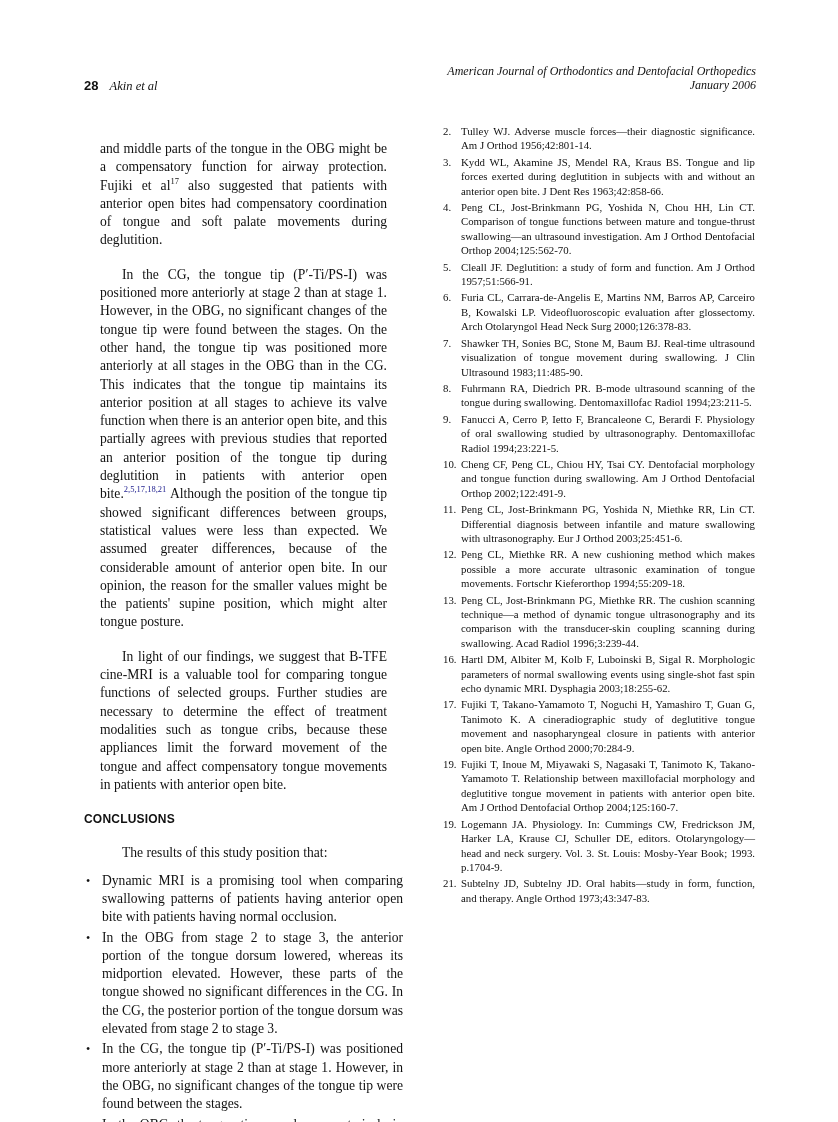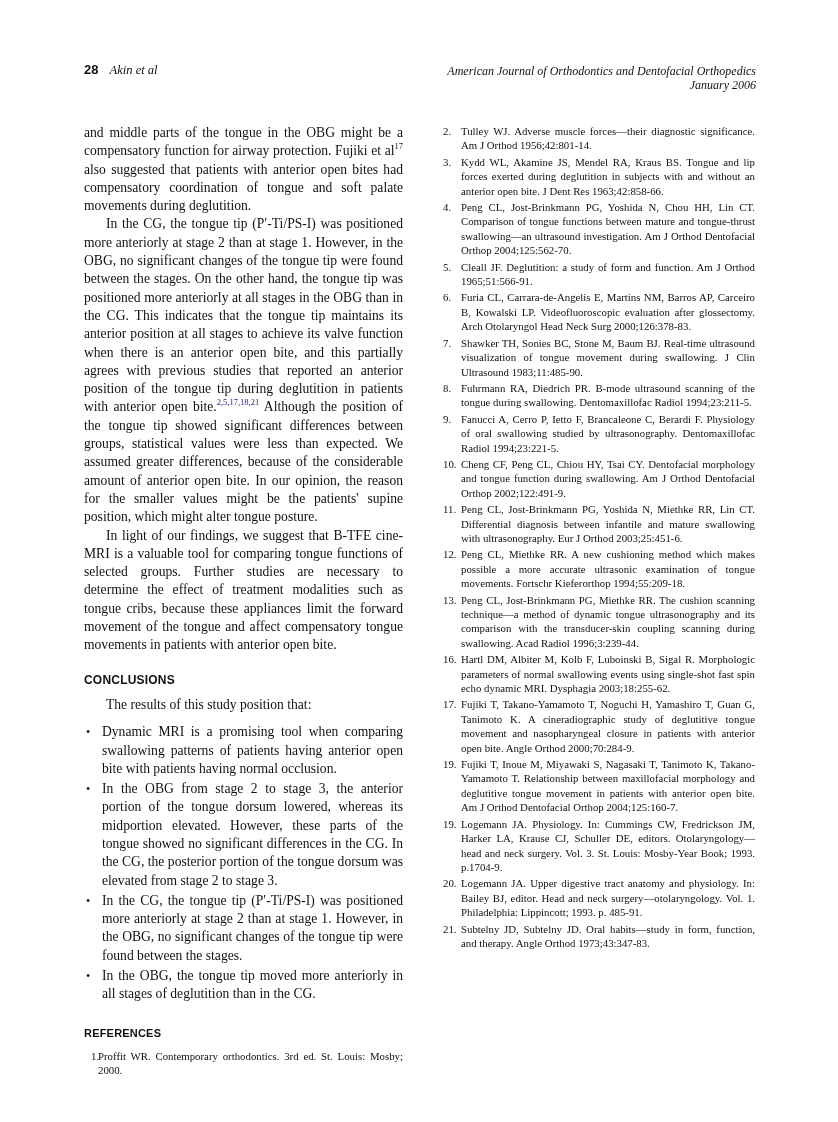--- a/index.html
+++ b/index.html
@@ -1,24 +1,24 @@
 <!DOCTYPE html>
 <html><head>
 <meta charset="utf-8">
 <style>
   html, body { margin: 0; padding: 0; background: #ffffff; }
   body { width: 838px; height: 1122px; position: relative; overflow: hidden; color: #111; }
   .page { position: absolute; left: 0; top: 0; width: 838px; height: 1122px; }
   .running-head { position: absolute; top: 62px; left: 84px; width: 672px; font-family: "Liberation Serif", serif; }
-  .rh-left { position: absolute; left: 0; top: 0; font-size: 12.5px; }
+  .rh-left { position: absolute; left: 0; top: 16px; font-size: 12.5px; }
   .rh-page { font-family: "Liberation Sans", sans-serif; font-weight: bold; font-size: 13px; margin-right: 8px; }
   .rh-author { font-style: italic; font-size: 12.5px; }
   .rh-right { position: absolute; right: 0; top: 2px; text-align: right; font-style: italic; font-size: 12px; line-height: 14px; }
   .col-left { position: absolute; left: 84px; top: 124px; width: 319px; font-family: "Liberation Serif", serif; font-size: 13.6px; line-height: 18.3px; text-align: justify; }
-  .col-left p { margin: 0; }
+  .col-left p { margin: 16px; }
   .col-left p.indent { text-indent: 22px; }
   .sup { font-size: 8.5px; vertical-align: super; line-height: 0; }
   .sup.blue { color: #1a1a8c; }
   .section-heading { font-family: "Liberation Sans", sans-serif; font-weight: bold; font-size: 12px; letter-spacing: 0.2px; margin: 16px 0 7px 0; }
   .section-heading.refs { font-size: 11px; margin-top: 20px; margin-bottom: 7px; }
   .lead { text-indent: 22px; margin-bottom: 9px !important; }
   ul.bullets { list-style: none; margin: 0; padding: 0; }
   ul.bullets li { position: relative; padding-left: 18px; margin: 0 0 2px 0; }
   ul.bullets li .bullet { position: absolute; left: 2px; top: 0; font-size: 12px; }
   .ref-list-left { font-family: "Liberation Serif", serif; font-size: 10.8px; line-height: 14.3px; text-align: justify; }
@@ -77,21 +77,21 @@
     <div class="ref">
         <span class="num">3.</span>
         <span class="txt">Kydd WL, Akamine JS, Mendel RA, Kraus BS. Tongue and lip forces exerted during deglutition in subjects with and without an anterior open bite. J Dent Res 1963;42:858-66.</span>
       </div>
     <div class="ref">
         <span class="num">4.</span>
         <span class="txt">Peng CL, Jost-Brinkmann PG, Yoshida N, Chou HH, Lin CT. Comparison of tongue functions between mature and tongue-thrust swallowing—an ultrasound investigation. Am J Orthod Dentofacial Orthop 2004;125:562-70.</span>
       </div>
     <div class="ref">
         <span class="num">5.</span>
-        <span class="txt">Cleall JF. Deglutition: a study of form and function. Am J Orthod 1965;51:566-91.</span>
+        <span class="txt">Cleall JF. Deglutition: a study of form and function. Am J Orthod 1957;51:566-91.</span>
       </div>
     <div class="ref">
         <span class="num">6.</span>
         <span class="txt">Furia CL, Carrara-de-Angelis E, Martins NM, Barros AP, Carceiro B, Kowalski LP. Videofluoroscopic evaluation after glossectomy. Arch Otolaryngol Head Neck Surg 2000;126:378-83.</span>
       </div>
     <div class="ref">
         <span class="num">7.</span>
         <span class="txt">Shawker TH, Sonies BC, Stone M, Baum BJ. Real-time ultrasound visualization of tongue movement during swallowing. J Clin Ultrasound 1983;11:485-90.</span>
       </div>
     <div class="ref">
@@ -128,22 +128,18 @@
       </div>
     <div class="ref">
         <span class="num">19.</span>
         <span class="txt">Fujiki T, Inoue M, Miyawaki S, Nagasaki T, Tanimoto K, Takano-Yamamoto T. Relationship between maxillofacial morphology and deglutitive tongue movement in patients with anterior open bite. Am J Orthod Dentofacial Orthop 2004;125:160-7.</span>
       </div>
     <div class="ref">
         <span class="num">19.</span>
         <span class="txt">Logemann JA. Physiology. In: Cummings CW, Fredrickson JM, Harker LA, Krause CJ, Schuller DE, editors. Otolaryngology—head and neck surgery. Vol. 3. St. Louis: Mosby-Year Book; 1993. p.1704-9.</span>
       </div>
     <div class="ref">
-        <span class="num">20.</span>
-        <span class="txt">Logemann JA. Upper digestive tract anatomy and physiology. In: Bailey BJ, editor. Head and neck surgery—otolaryngology. Vol. 1. Philadelphia: Lippincott; 1993. p. 485-91.</span>
-      </div>
-    <div class="ref">
         <span class="num">21.</span>
         <span class="txt">Subtelny JD, Subtelny JD. Oral habits—study in form, function, and therapy. Angle Orthod 1973;43:347-83.</span>
       </div>
   </div>
 
 </div>
 
 </body></html>

